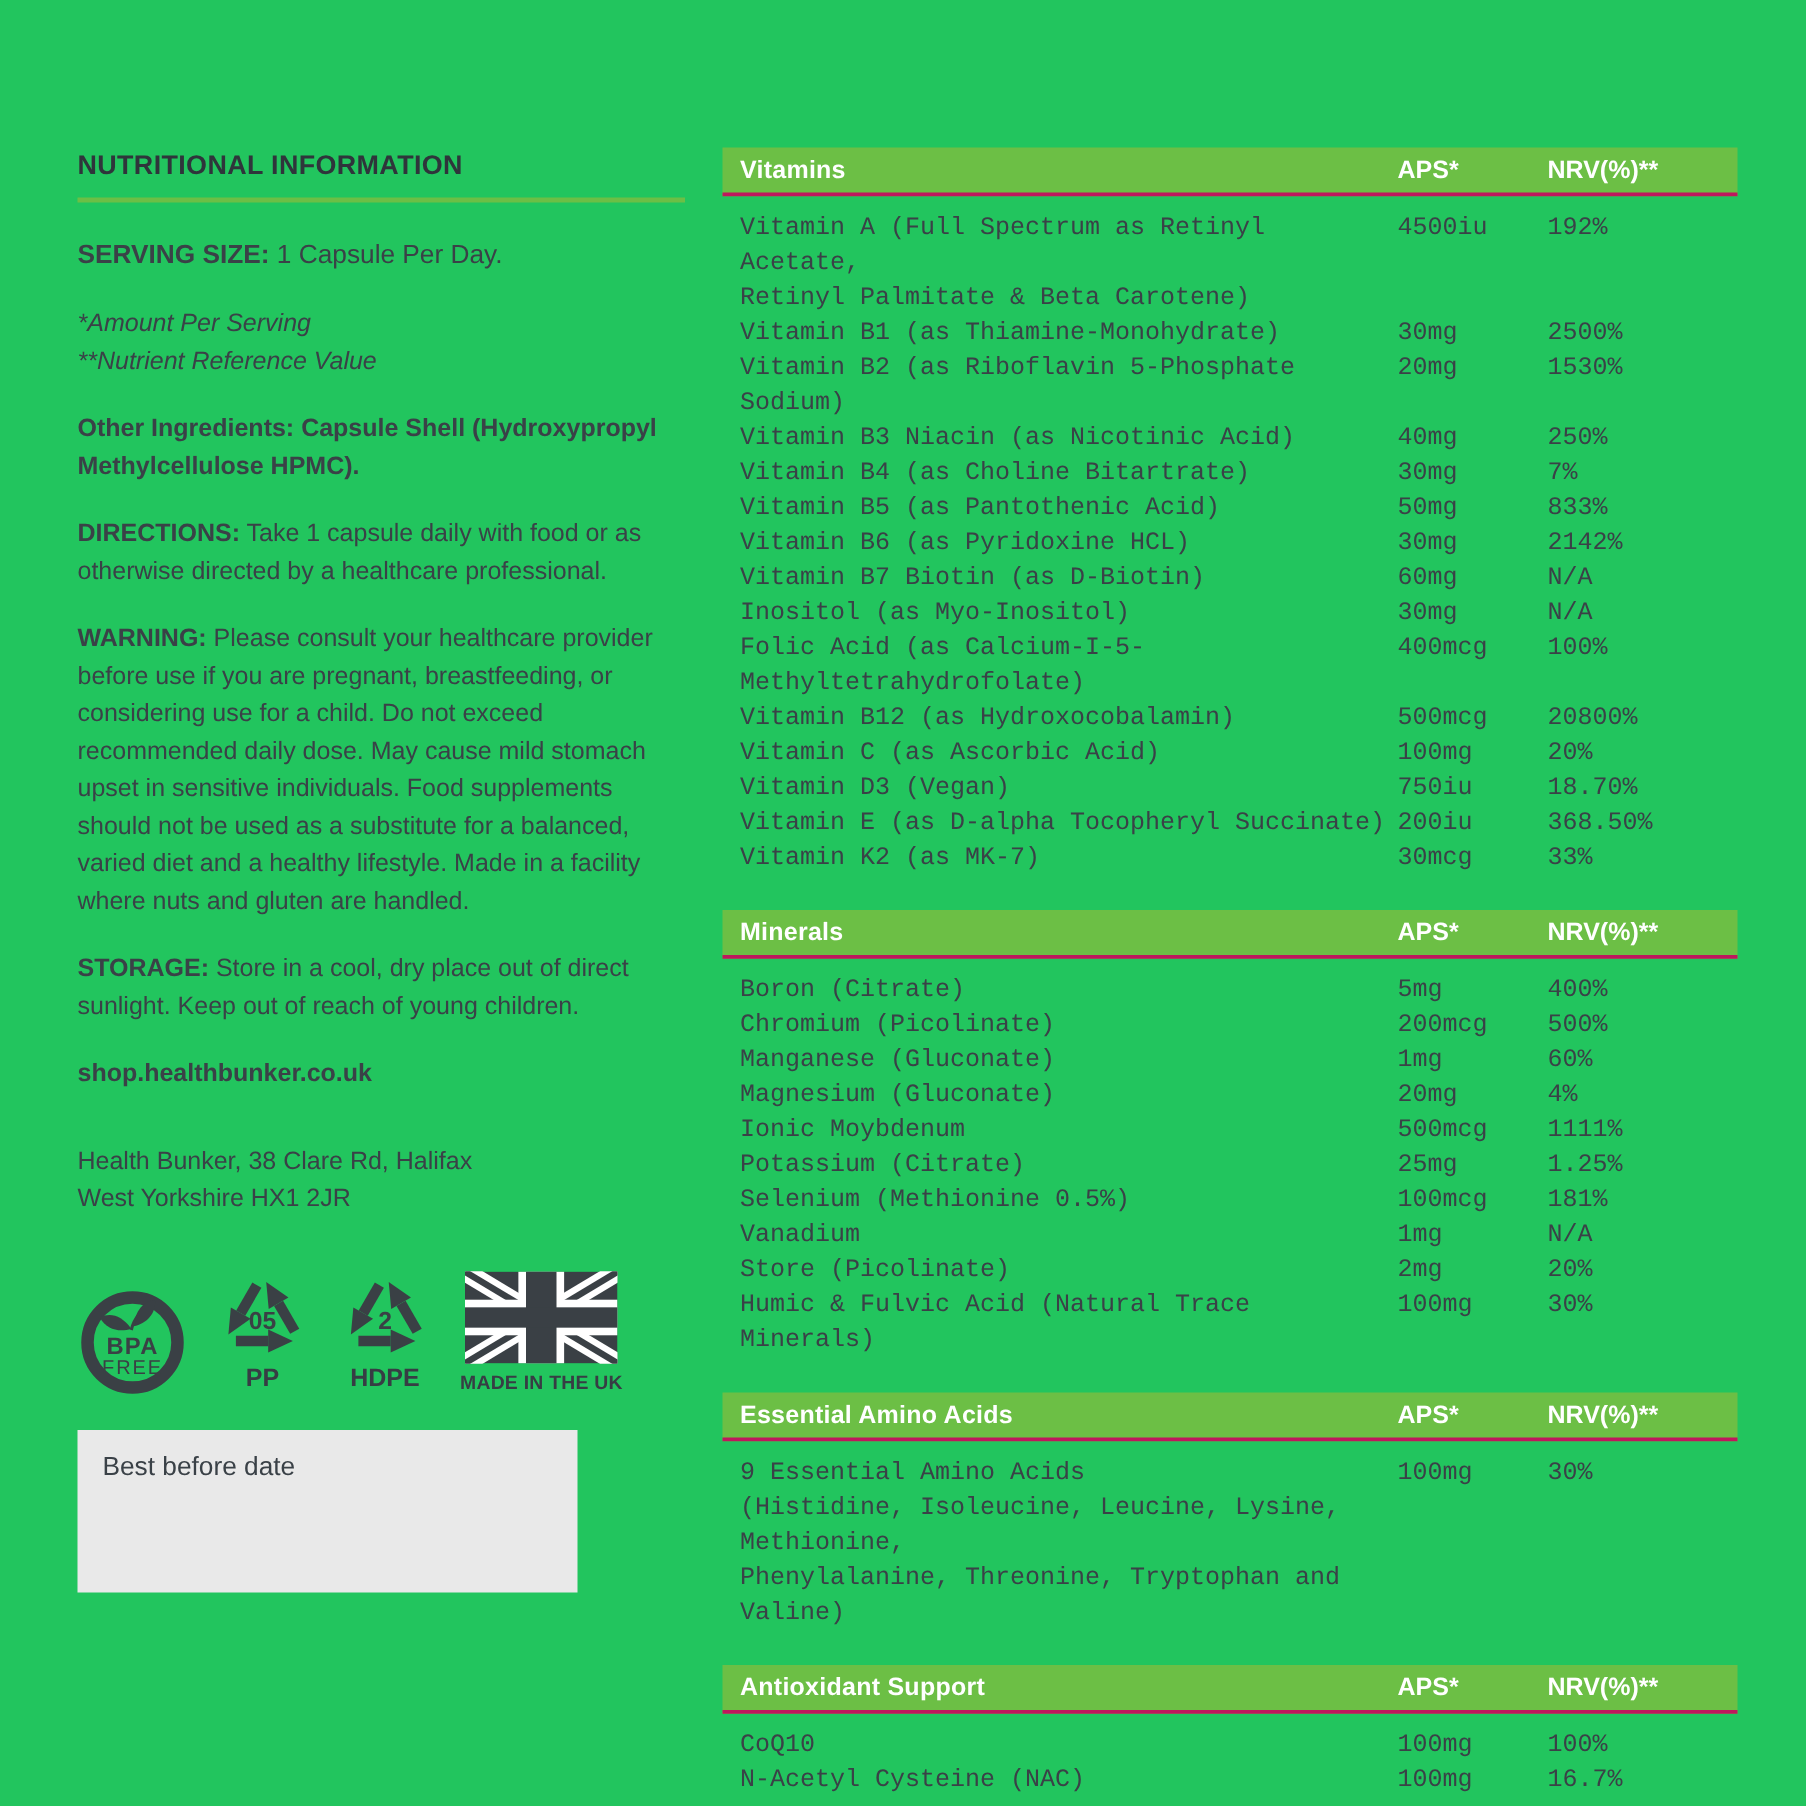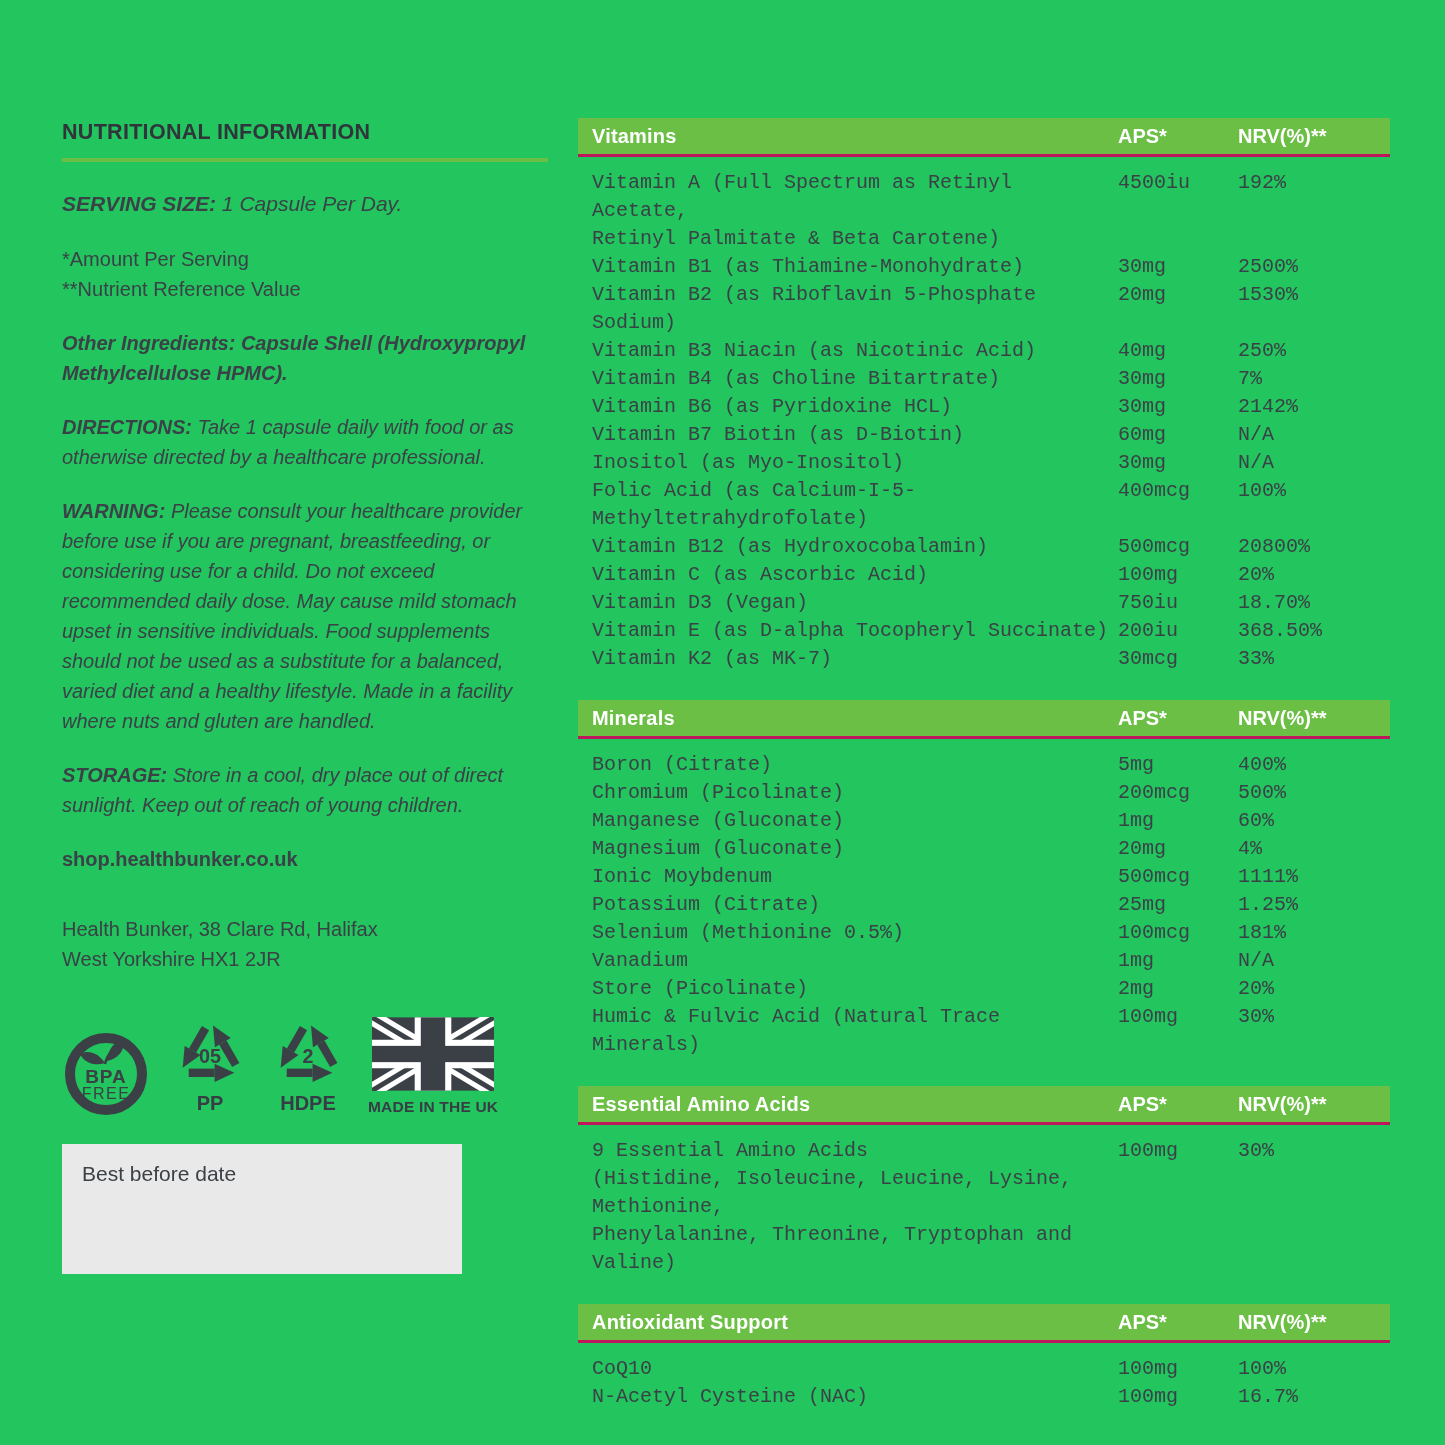--- a/index.html
+++ b/index.html
@@ -4,23 +4,23 @@
 <style>
   html,body{margin:0;padding:0;background:#ffffff;}
   body{font-family:"Liberation Sans", sans-serif; color:#3a4147;}
   .page{position:relative;width:1445px;height:1445px;background:#22c55e;overflow:hidden;}
 
   
   .left{position:absolute;left:62px;top:116px;width:486px;font-size:20px;line-height:1.5;}
   .title{font-size:21.5px;font-weight:bold;letter-spacing:.3px;color:#2f353b;}
   .rule{height:4px;background:#6cbf45;margin:10px 0 26px 0;}
   .b{font-weight:bold;}
-  .left p{margin:0 0 24px 0;font-style:italic;}
+  .left p{margin:0 0 24px 0;}
   .serving{font-size:21px;}
-  .notes{margin-bottom:24px;}
+  .notes{margin-bottom:24px;font-style:italic;}
   .website{font-weight:bold;margin-bottom:40px;}
   .address div{line-height:30px;}
 
   
   .badges{display:flex;align-items:flex-end;gap:22px;margin-top:38px;}
   .badge{display:flex;flex-direction:column;align-items:center;}
   .badge-label{font-weight:bold;font-size:20px;margin-top:0px;color:#373d44;}
   .flag-label{font-weight:bold;font-size:15.5px;letter-spacing:.2px;margin-top:4px;color:#373d44;white-space:nowrap;}
 
   .bb-box{margin-top:26px;width:400px;height:130px;background:#e9e9e9;box-sizing:border-box;padding:14px 0 0 20px;font-size:21px;color:#3a4147;}
@@ -182,20 +182,27 @@
   </div>
 
   <div class="t-row">
     <div class="c-name">
               <div class="n-main">Vitamin B4 (as Choline Bitartrate)</div>
             </div>
     <div class="c-aps">30mg</div>
     <div class="c-nrv">7%</div>
   </div>
 
+  <div class="t-row">
+    <div class="c-name">
+              <div class="n-main">Vitamin B5 (as Pantothenic Acid)</div>
+            </div>
+    <div class="c-aps">50mg</div>
+    <div class="c-nrv">833%</div>
+  </div>
 
   <div class="t-row">
     <div class="c-name">
               <div class="n-main">Vitamin B6 (as Pyridoxine HCL)</div>
             </div>
     <div class="c-aps">30mg</div>
     <div class="c-nrv">2142%</div>
   </div>
 
   <div class="t-row">

